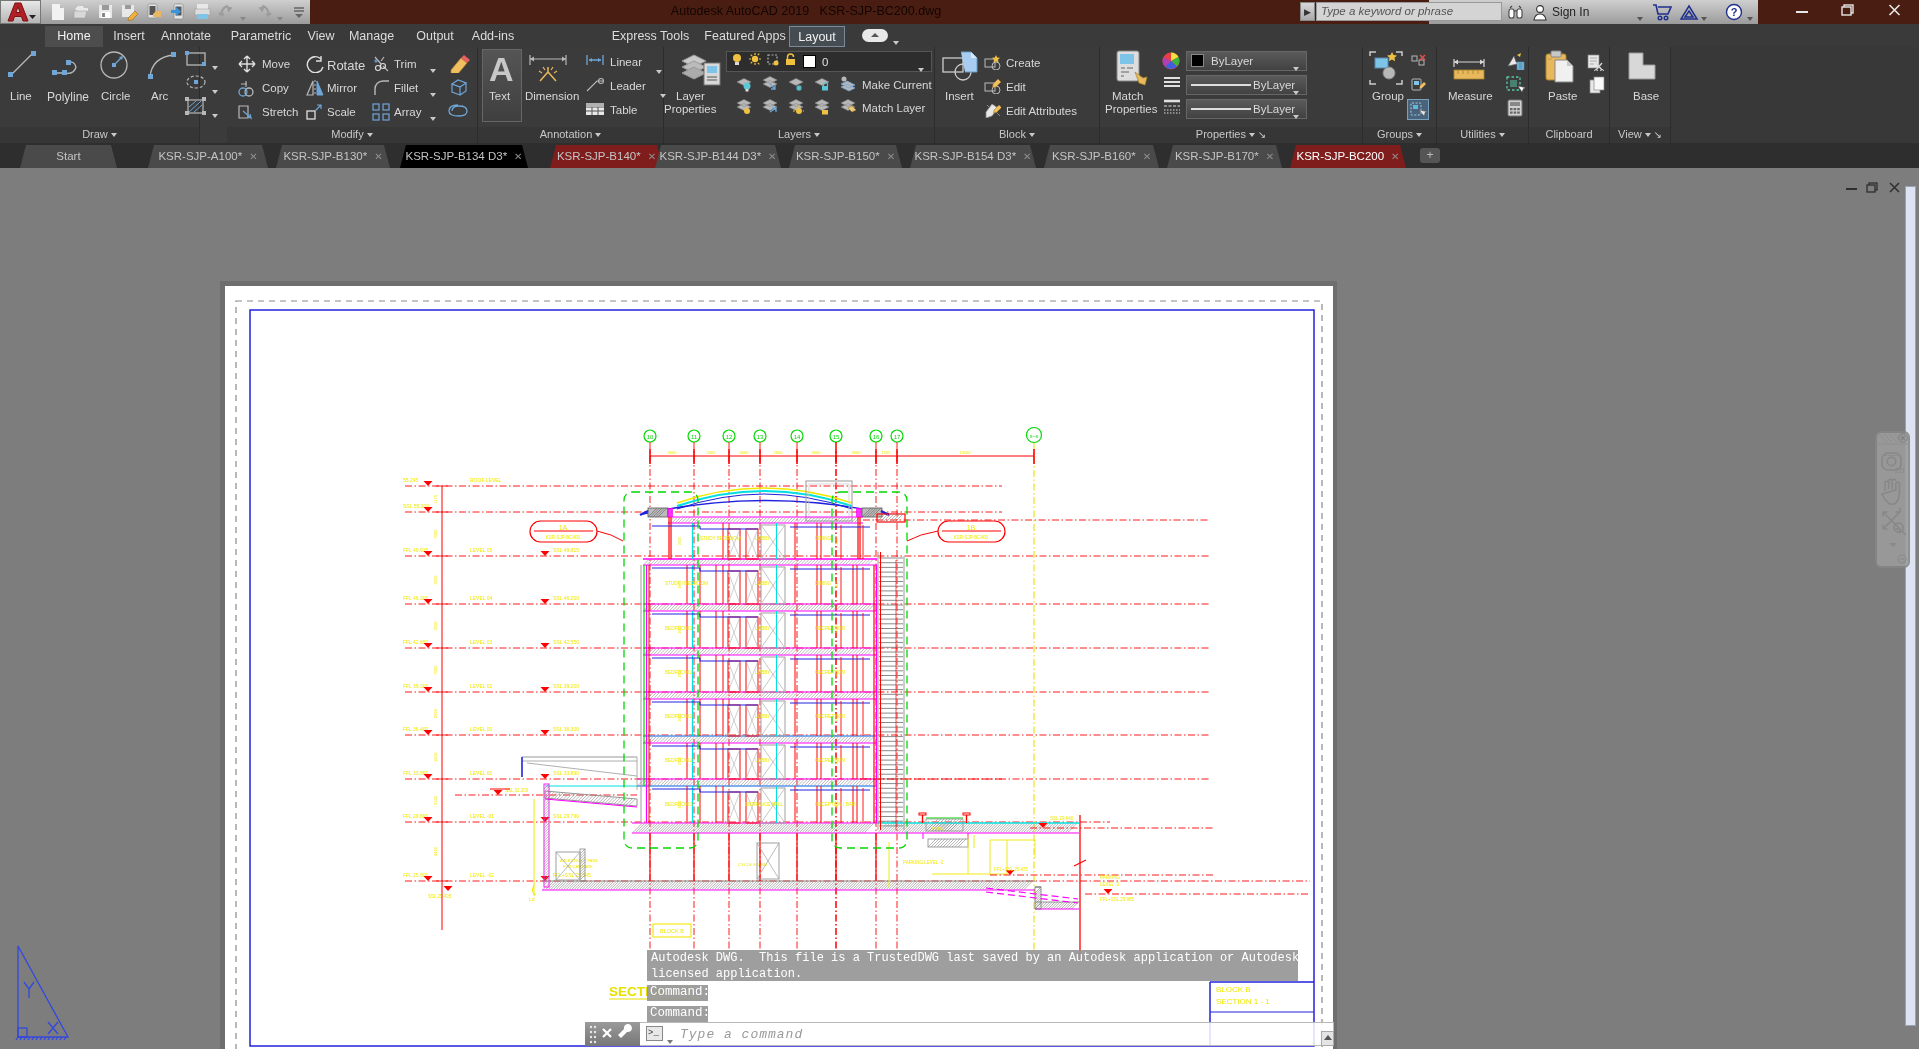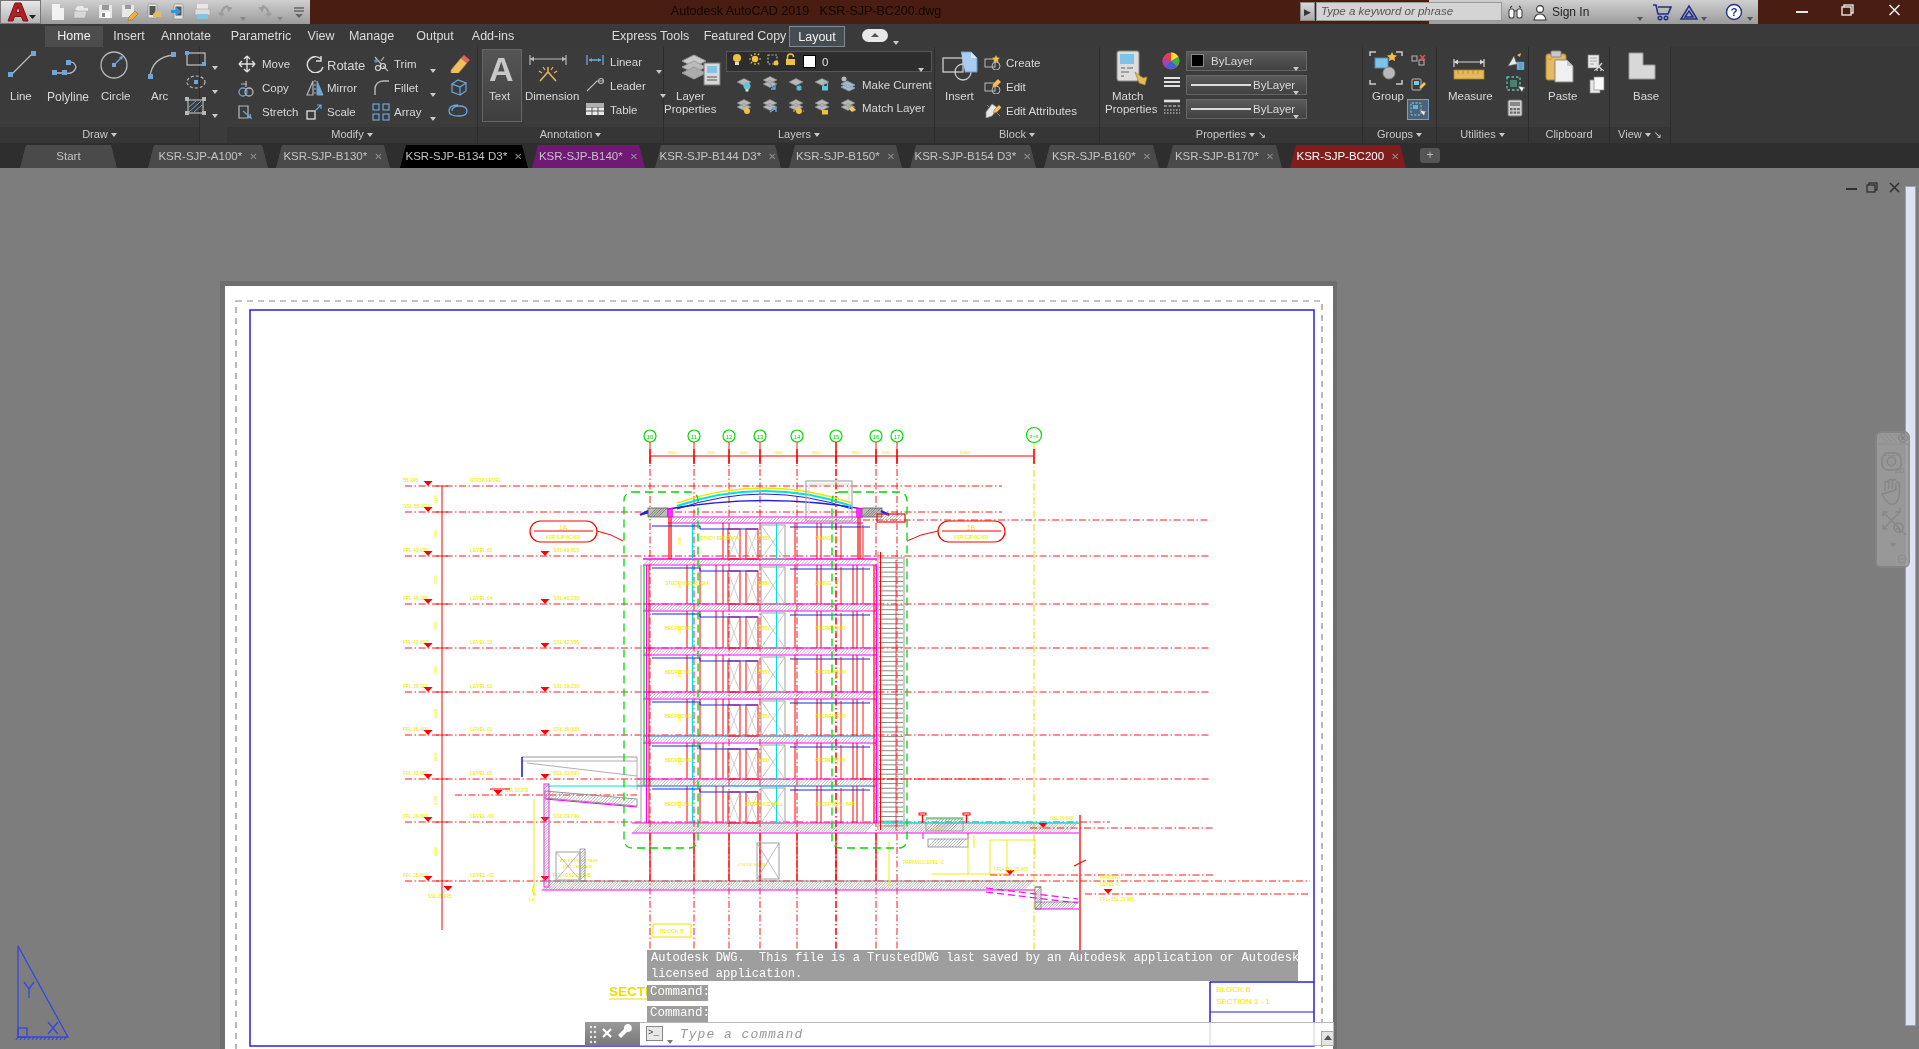--- a/index.html
+++ b/index.html
@@ -118,21 +118,21 @@
 <div class="rtab" style="left:45px;width:58px;background:#4d4d4d;color:#f2f2f2;">Home</div>
 <div class="rtab" style="left:108px;width:42px;">Insert</div>
 <div class="rtab" style="left:155px;width:62px;">Annotate</div>
 <div class="rtab" style="left:225px;width:72px;">Parametric</div>
 <div class="rtab" style="left:303px;width:36px;">View</div>
 <div class="rtab" style="left:344px;width:55px;">Manage</div>
 <div class="rtab" style="left:410px;width:50px;">Output</div>
 <div class="rtab" style="left:467px;width:52px;">Add-ins</div>
 <div class="rtab" style="left:527px;width:72px;margin-top:32px;">Collaborate</div>
 <div class="rtab" style="left:608px;width:85px;">Express Tools</div>
-<div class="rtab" style="left:701px;width:88px;">Featured Copy</div>
+<div class="rtab" style="left:701px;width:88px;">Featured Apps</div>
 <div class="rtab" style="left:789px;width:56px;border:1px solid #7a8a99;background:#454c52;color:#f2f2f2">Layout</div>
 <svg class="abs" style="left:862px;top:29px" width="26" height="13" viewBox="0 0 26 13">
     <rect x="0" y="0" width="26" height="13" rx="6.5" fill="#e8e8e8"></rect>
     <path d="M9 8 l4 -4 l4 4 z" fill="#555"></path>
   </svg>
 <div class="abs" style="left:893px;top:33px"><span class="dd"></span></div>
 <div id="ribbon"></div>
 <div class="panel" style="left:0px;width:200px">
     <div class="plabel">Draw&nbsp;<span class="dd"></span></div>
   </div>
@@ -521,21 +521,21 @@
 <svg class="abs" style="left:1627px;top:51px" width="32" height="32" viewBox="0 0 32 32">
     <path d="M2 2 h14 v12 h12 v14 h-26 z" fill="#d8d8d8" stroke="#999" stroke-width="1"></path>
   </svg>
 <div class="it" style="left:1633px;top:90px;font-size:11.5px;color:#d8d8d8">Base</div>
 <div class="abs" style="left:1640px;top:160px"><span class="dd"></span></div>
 <div id="ftabs"></div>
 <div class="ftab" style="left:20px;width:97px;background:#4a4a4a;color:#c4c4c4">Start</div>
 <div class="ftab" style="left:148px;width:120px;background:#4a4a4a;color:#c4c4c4">KSR-SJP-A100*<span class="ftx">✕</span></div>
 <div class="ftab" style="left:276px;width:114px;background:#4a4a4a;color:#c4c4c4">KSR-SJP-B130*<span class="ftx">✕</span></div>
 <div class="ftab" style="left:400px;width:128px;background:#000000;color:#c4c4c4">KSR-SJP-B134 D3*<span class="ftx">✕</span></div>
-<div class="ftab" style="left:532px;width:113px;background:#701a75;color:#c4c4c4">KSR-SJP-B140*<span class="ftx">✕</span></div>
+<div class="ftab" style="left:550px;width:113px;background:#7f1d1d;color:#c4c4c4">KSR-SJP-B140*<span class="ftx">✕</span></div>
 <div class="ftab" style="left:655px;width:126px;background:#4a4a4a;color:#c4c4c4">KSR-SJP-B144 D3*<span class="ftx">✕</span></div>
 <div class="ftab" style="left:789px;width:113px;background:#4a4a4a;color:#c4c4c4">KSR-SJP-B150*<span class="ftx">✕</span></div>
 <div class="ftab" style="left:910px;width:126px;background:#4a4a4a;color:#c4c4c4">KSR-SJP-B154 D3*<span class="ftx">✕</span></div>
 <div class="ftab" style="left:1044px;width:115px;background:#4a4a4a;color:#c4c4c4">KSR-SJP-B160*<span class="ftx">✕</span></div>
 <div class="ftab" style="left:1167px;width:115px;background:#4a4a4a;color:#c4c4c4">KSR-SJP-B170*<span class="ftx">✕</span></div>
 <div class="ftab" style="left:1290px;width:116px;background:#7f1d1d;color:#fff">KSR-SJP-BC200<span class="ftx">✕</span></div>
 <div class="abs" style="left:1420px;top:148px;width:20px;height:15px;background:#555;border-radius:3px;color:#bbb;font-size:12px;text-align:center;line-height:14px">+</div>
 <div id="canvas"></div>
 <div class="abs" style="left:220px;top:281px;width:1117px;height:768px;background:#6e6e6e"></div>
 <div class="abs" style="left:225px;top:286px;width:1108px;height:763px;background:#ffffff"></div>

